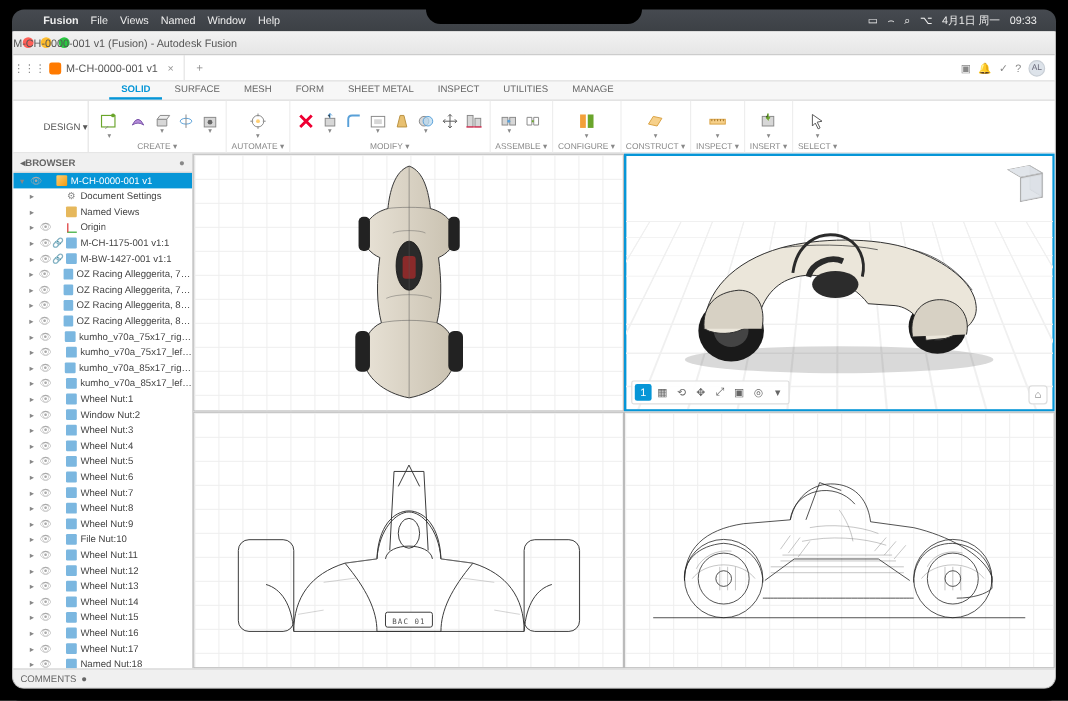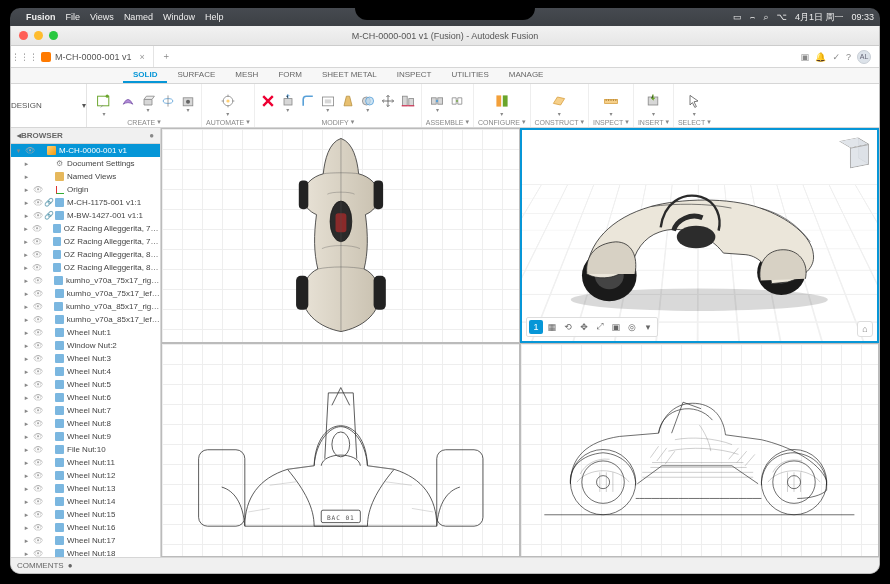--- a/index.html
+++ b/index.html
@@ -1,52 +1,52 @@
 <!DOCTYPE html>
 <html><head>
 <meta charset="utf-8">
 <style>
   * { box-sizing: border-box; margin: 0; padding: 0; font-family: -apple-system, "Helvetica Neue", Arial, sans-serif; }
   body { width: 890px; height: 584px; background: #000; overflow: hidden; position: relative; }
   .device { position: absolute; inset: 0; border-radius: 18px; background: #000; padding: 8px 10px 10px 10px; }
   .notch { position: absolute; top: 0; left: 50%; transform: translateX(-50%); width: 180px; height: 20px; background: #000; border-radius: 0 0 12px 12px; z-index: 50; }
 
   
-  .menubar { height: 18px; background: linear-gradient(#464a50,#3c4045); color: #eee; font-size: 9px; display: flex; align-items: center; padding: 0 6px; border-radius: 10px 10px 0 0; }
+  .menubar { height: 18px; background: linear-gradient(#464a50,#3c4045); color: #eee; font-size: 9px; display: flex; align-items: center; padding: 0 16px; border-radius: 10px 10px 0 0; }
   .menubar .left, .menubar .right { display: flex; align-items: center; gap: 10px; }
   .menubar .left .apple { font-size: 11px; }
   .menubar .right { margin-left: auto; gap: 8px; }
   .menubar .app-name { font-weight: 600; }
 
   
   .window { background: #f5f5f5; height: calc(100% - 18px); display: flex; flex-direction: column; border-radius: 0 0 10px 10px; overflow: hidden; border: 1px solid #bcbcbc; border-top: none;}
   .titlebar { height: 20px; background: linear-gradient(#f2f2f2,#e6e6e6); border-bottom: 1px solid #ccc; display: flex; align-items: center; position: relative; }
   .traffic { display: flex; gap: 6px; padding-left: 8px; }
   .tl { width: 9px; height: 9px; border-radius: 50%; }
   .tl.r { background:#ff5f57; } .tl.y{background:#febc2e;} .tl.g{background:#28c840;}
-  .titlebar .title { position: absolute; left: 0; right: 0; text-align: center; font-size: 9px; color: #555; pointer-events: none;}
+  .titlebar .title { position: absolute; left: 0; right: 0; font-size: 9px; color: #555; pointer-events: none;}
 
   
   .doctabs { height: 22px; background: #fff; border-bottom: 1px solid #d6d6d6; display: flex; align-items: center; font-size: 9px; color: #555; }
   .waffle { width: 22px; text-align: center; color: #888; }
   .doctab { display: flex; align-items: center; gap: 4px; padding: 0 8px; height: 100%; border-right: 1px solid #e4e4e4; }
   .doctab .ficon { width: 10px; height: 10px; background: #ff7a00; border-radius: 2px; display:inline-block;}
   .doctab .x { color:#999; margin-left: 4px;}
   .doctabs .plus { padding: 0 8px; color:#888;}
   .doctabs .right { margin-left: auto; display: flex; gap: 6px; padding-right: 8px; color:#888; align-items: center;}
   .avatar { width: 14px; height:14px; border-radius:50%; background:#dde3ea; display:inline-flex; align-items:center; justify-content:center; font-size:7px; color:#667; border:1px solid #c9cfd6;}
 
   
-  .ribbon-tabs { height: 16px; display: flex; font-size: 8px; color:#666; border-bottom:1px solid #d6d6d6; background:#f7f7f7; padding-left: 112px;}
+  .ribbon-tabs { height: 16px; display: flex; font-size: 8px; color:#666; border-bottom:1px solid #d6d6d6; background:#f7f7f7; padding-left: 80px;}
   .ribbon-tabs .rtab { padding: 2px 10px 0 10px; cursor:default; }
   .ribbon-tabs .rtab.active { color:#0696d7; border-bottom:2px solid #0696d7; font-weight:600;}
 
   
   .toolbar { height: 44px; background:#fff; border-bottom:1px solid #d6d6d6; display:flex; align-items:stretch; }
-  .design-btn { width:76px; display:flex; align-items:center; justify-content:space-between; font-size:8px; color:#555; border-right:1px solid #e4e4e4; gap:2px;}
+  .design-btn { width:63px; display:flex; align-items:center; justify-content:flex-end; font-size:8px; color:#555; border-right:1px solid #e4e4e4; gap:2px;}
   .tgroup { display:flex; flex-direction:column; align-items:center; padding: 0 4px; border-right:1px solid #eee;}
   .tgroup .icons { display:flex; gap:2px; flex:1; align-items:center;}
   .tgroup .lbl { font-size:7px; color:#888; padding-bottom:1px; display:flex; align-items:center; gap:2px;}
   .ticon { width:18px; height:18px; display:flex; align-items:center; justify-content:center; border:1px solid transparent; border-radius:2px; position:relative;}
   .ticon.big{width:26px;height:26px;}
   .ticon svg { width:16px; height:16px; }
   .ticon .caret { position:absolute; bottom:-4px; left:50%; transform:translateX(-50%); font-size:6px; color:#888;}
 
   
   .main { flex:1; display:flex; min-height:0; }
@@ -609,21 +609,21 @@
               <span class="eye">👁</span>
               <span class="link"></span>
               <span class="cicon comp"></span>
               <span class="txt">Wheel Nut:17</span>
             </div>
             <div class="node" style="padding-left: 12px;">
               <span class="tri">▸</span>
               <span class="eye">👁</span>
               <span class="link"></span>
               <span class="cicon comp"></span>
-              <span class="txt">Wheel Nut:18</span>
+              <span class="txt">Named Nut:18</span>
             </div>
           </div>
       </div>
 
       <div class="viewports">
 
         <div class="vp">
           <div class="grid-bg"></div>
           <svg class="car-top" viewBox="0 0 200 300" style="left:22%; top:2%; width:56%; height:96%;">
             <defs>

